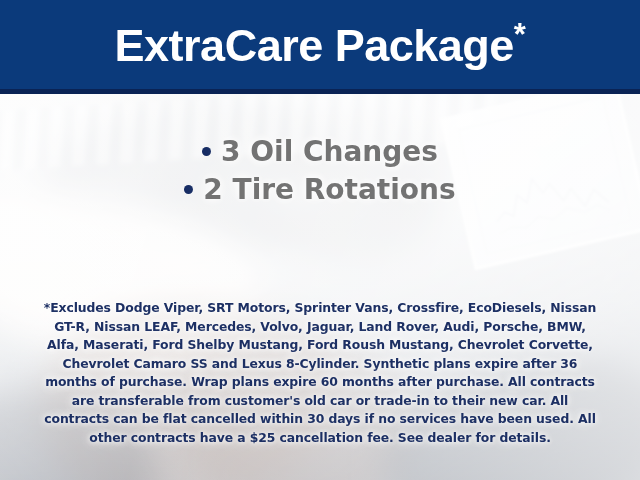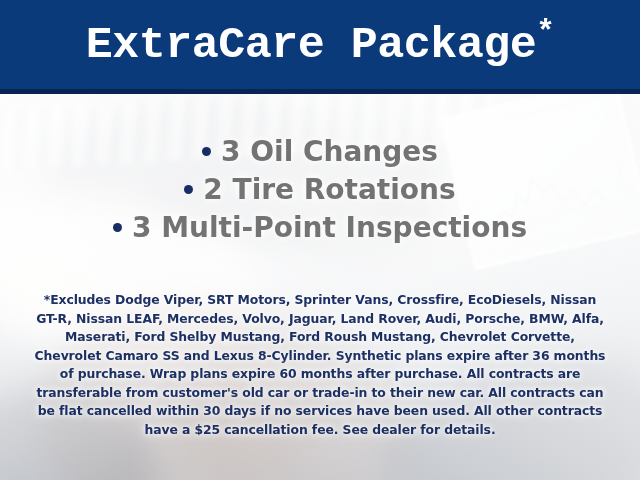--- a/index.html
+++ b/index.html
@@ -173,21 +173,21 @@
   .header-band::after {
     content: "";
     position: absolute;
     left: 0; bottom: 0;
     width: 100%;
     height: 5px;
     background: #0a2355;
   }
   .header-title {
     color: #ffffff;
-    font-family: Liberation Mono, monospace;
+    font-family: Liberation Sans, sans-serif;
     font-weight: bold;
     font-size: 45px;
     line-height: 1;
     letter-spacing: -0.5px;
     white-space: nowrap;
     margin: 0;
     padding-bottom: 4px;
   }
   .header-title .asterisk {
     font-size: 31px;
@@ -242,21 +242,21 @@
     font-weight: bold;
     font-size: 12.4px;
     line-height: 18.5px;
     letter-spacing: -0.1px;
     color: #1c2f63;
     text-shadow:
       0 0 5px rgba(255,255,255,0.98),
       0 0 10px rgba(255,255,255,0.9),
       0 0 17px rgba(255,255,255,0.7);
   }
-  .disclaimer p { margin: 4px; }
+  .disclaimer p { margin: 12px; }
 </style>
 </head>
 <body>
 
 <div id="promo-card">
 
   <div class="bg-layer">
     <div class="bg-base"></div>
 
     <div class="bg-blob blob-engine-a"></div>
@@ -283,20 +283,19 @@
     <div class="bg-wash-2"></div>
   </div>
 
   <div class="header-band">
     <h1 class="header-title"><span>ExtraCare Package</span><span class="asterisk">*</span></h1>
   </div>
 
   <ul class="benefits">
     <li class="benefit-item"><span class="dot"></span><span>3 Oil Changes</span></li>
     <li class="benefit-item"><span class="dot"></span><span>2 Tire Rotations</span></li>
-    <li class="benefit-item"><span class="dot"></span><span>3 Multi-Point Inspections</span></li>
   </ul>
 
   <div class="disclaimer">
     <p>*Excludes Dodge Viper, SRT Motors, Sprinter Vans, Crossfire, EcoDiesels, Nissan GT-R, Nissan LEAF, Mercedes, Volvo, Jaguar, Land Rover, Audi, Porsche, BMW, Alfa, Maserati, Ford Shelby Mustang, Ford Roush Mustang, Chevrolet Corvette, Chevrolet Camaro SS and Lexus 8-Cylinder. Synthetic plans expire after 36 months of purchase. Wrap plans expire 60 months after purchase. All contracts are transferable from customer's old car or trade-in to their new car. All contracts can be flat cancelled within 30 days if no services have been used. All other contracts have a $25 cancellation fee. See dealer for details.</p>
   </div>
 
 </div>
 
 </body></html>

